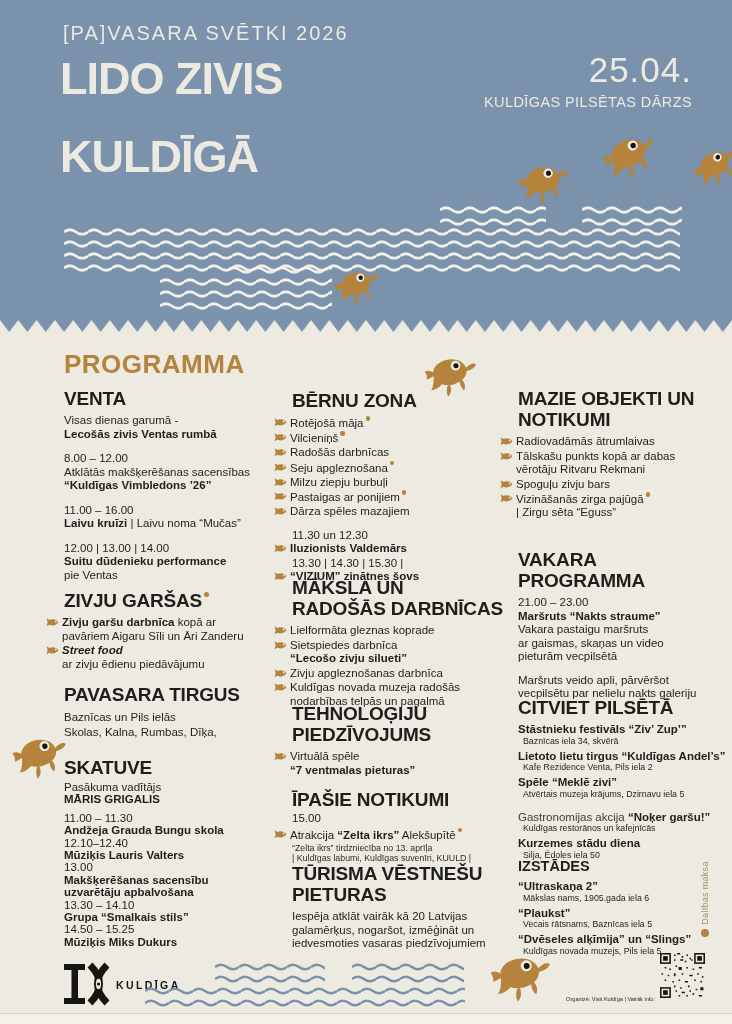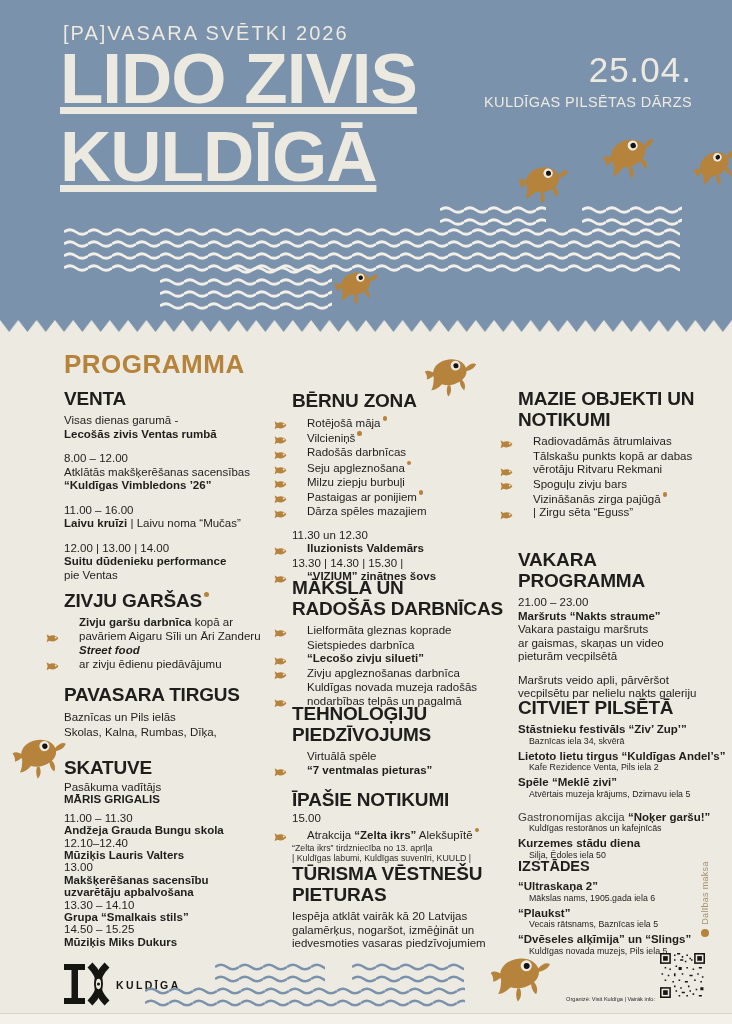--- a/index.html
+++ b/index.html
@@ -2,42 +2,42 @@
 <html><head>
 <meta charset="utf-8">
 <style>
   html,body{margin:0;padding:0;background:#cfcfcf;}
   .page{position:relative;width:732px;height:1024px;background:#edeae1;overflow:hidden;
         font-family:"Liberation Sans",sans-serif;color:#1e1e1c;}
   
   .hdr{position:absolute;left:0;top:0;width:732px;height:320px;background:#7b92ac;}
   .zig{position:absolute;left:0;top:320px;display:block;}
   .kicker{position:absolute;left:63px;top:22px;font-size:20px;letter-spacing:2px;font-weight:500;color:#ece9e0;}
-  .title{position:absolute;left:60px;top:40px;font-size:71px;line-height:78px;font-weight:800;letter-spacing:-1px;color:#ece9e0;text-decoration:underline;}
+  .title{position:absolute;left:60px;top:40px;font-size:45px;line-height:78px;font-weight:800;letter-spacing:-1px;color:#ece9e0;}
   .date{position:absolute;right:40px;top:50px;font-size:35px;font-weight:300;letter-spacing:1px;color:#ece9e0;text-align:right;}
   .venue{position:absolute;right:40px;top:94px;font-size:14.5px;letter-spacing:.4px;color:#ece9e0;text-align:right;}
   .wav{position:absolute;}
   .fish{position:absolute;}
   
   .sec{position:absolute;}
   .h1{font-size:26px;font-weight:800;letter-spacing:.5px;color:#b5833b;margin:0;}
   .h2{font-size:19px;font-weight:800;letter-spacing:-.2px;line-height:21px;margin:0 0 5px;color:#1e1e1c;}
   .h3{font-size:14.5px;font-weight:800;margin:0 0 6px;color:#1e1e1c;}
   .t{font-size:11.5px;line-height:13.5px;margin:0;}
   .b{font-weight:700;}
   .it{font-style:italic;}
   .sm{font-size:8.8px;line-height:10.5px;margin:0;color:#2c2c2a;}
   .slot{margin-top:11px;}.mt6{margin-top:6px;}.mt8{margin-top:8px;}.mt10{margin-top:10px;}.mt12{margin-top:12px;}
-  .bl{display:flex;align-items:flex-end;gap:20px;margin-left:-18px;margin-bottom:1px;}
+  .bl{display:flex;align-items:flex-start;gap:3px;margin-left:-18px;margin-bottom:1px;}
   .bico{flex:0 0 13px;width:13px;height:9px;margin-top:2px;}
   .dot{display:inline-block;width:4.5px;height:4.5px;border-radius:50%;background:#b5833b;vertical-align:6px;margin-left:2px;}
   .doth{display:inline-block;width:5px;height:5px;border-radius:50%;background:#b5833b;vertical-align:10px;margin-left:2px;}
   .ent{margin-bottom:3px;}
   .ename{font-size:11.5px;line-height:12.5px;font-weight:700;margin:0;white-space:nowrap;}
-  .eloc{font-size:8.8px;line-height:10px;margin:0 11px 4px;}
+  .eloc{font-size:8.8px;line-height:10px;margin:0 5px 4px;}
   .sk{line-height:12.4px;}
   
   .legend{position:absolute;left:652px;top:888px;width:106px;font-size:9px;letter-spacing:.3px;color:#a5946f;
           transform:rotate(-90deg);text-align:center;}
   .legdot{position:absolute;left:701px;top:929px;width:8px;height:8px;border-radius:50%;background:#b5833b;}
   
   .ftr-logo{position:absolute;left:62px;top:962px;}
   .ftr-logotext{position:absolute;left:116px;top:979px;font-size:10.5px;font-weight:700;letter-spacing:2.4px;color:#151512;}
   .org{position:absolute;right:77px;top:996px;font-size:5.6px;color:#2a2a28;white-space:nowrap;}
   .qr{position:absolute;left:660px;top:953px;}

